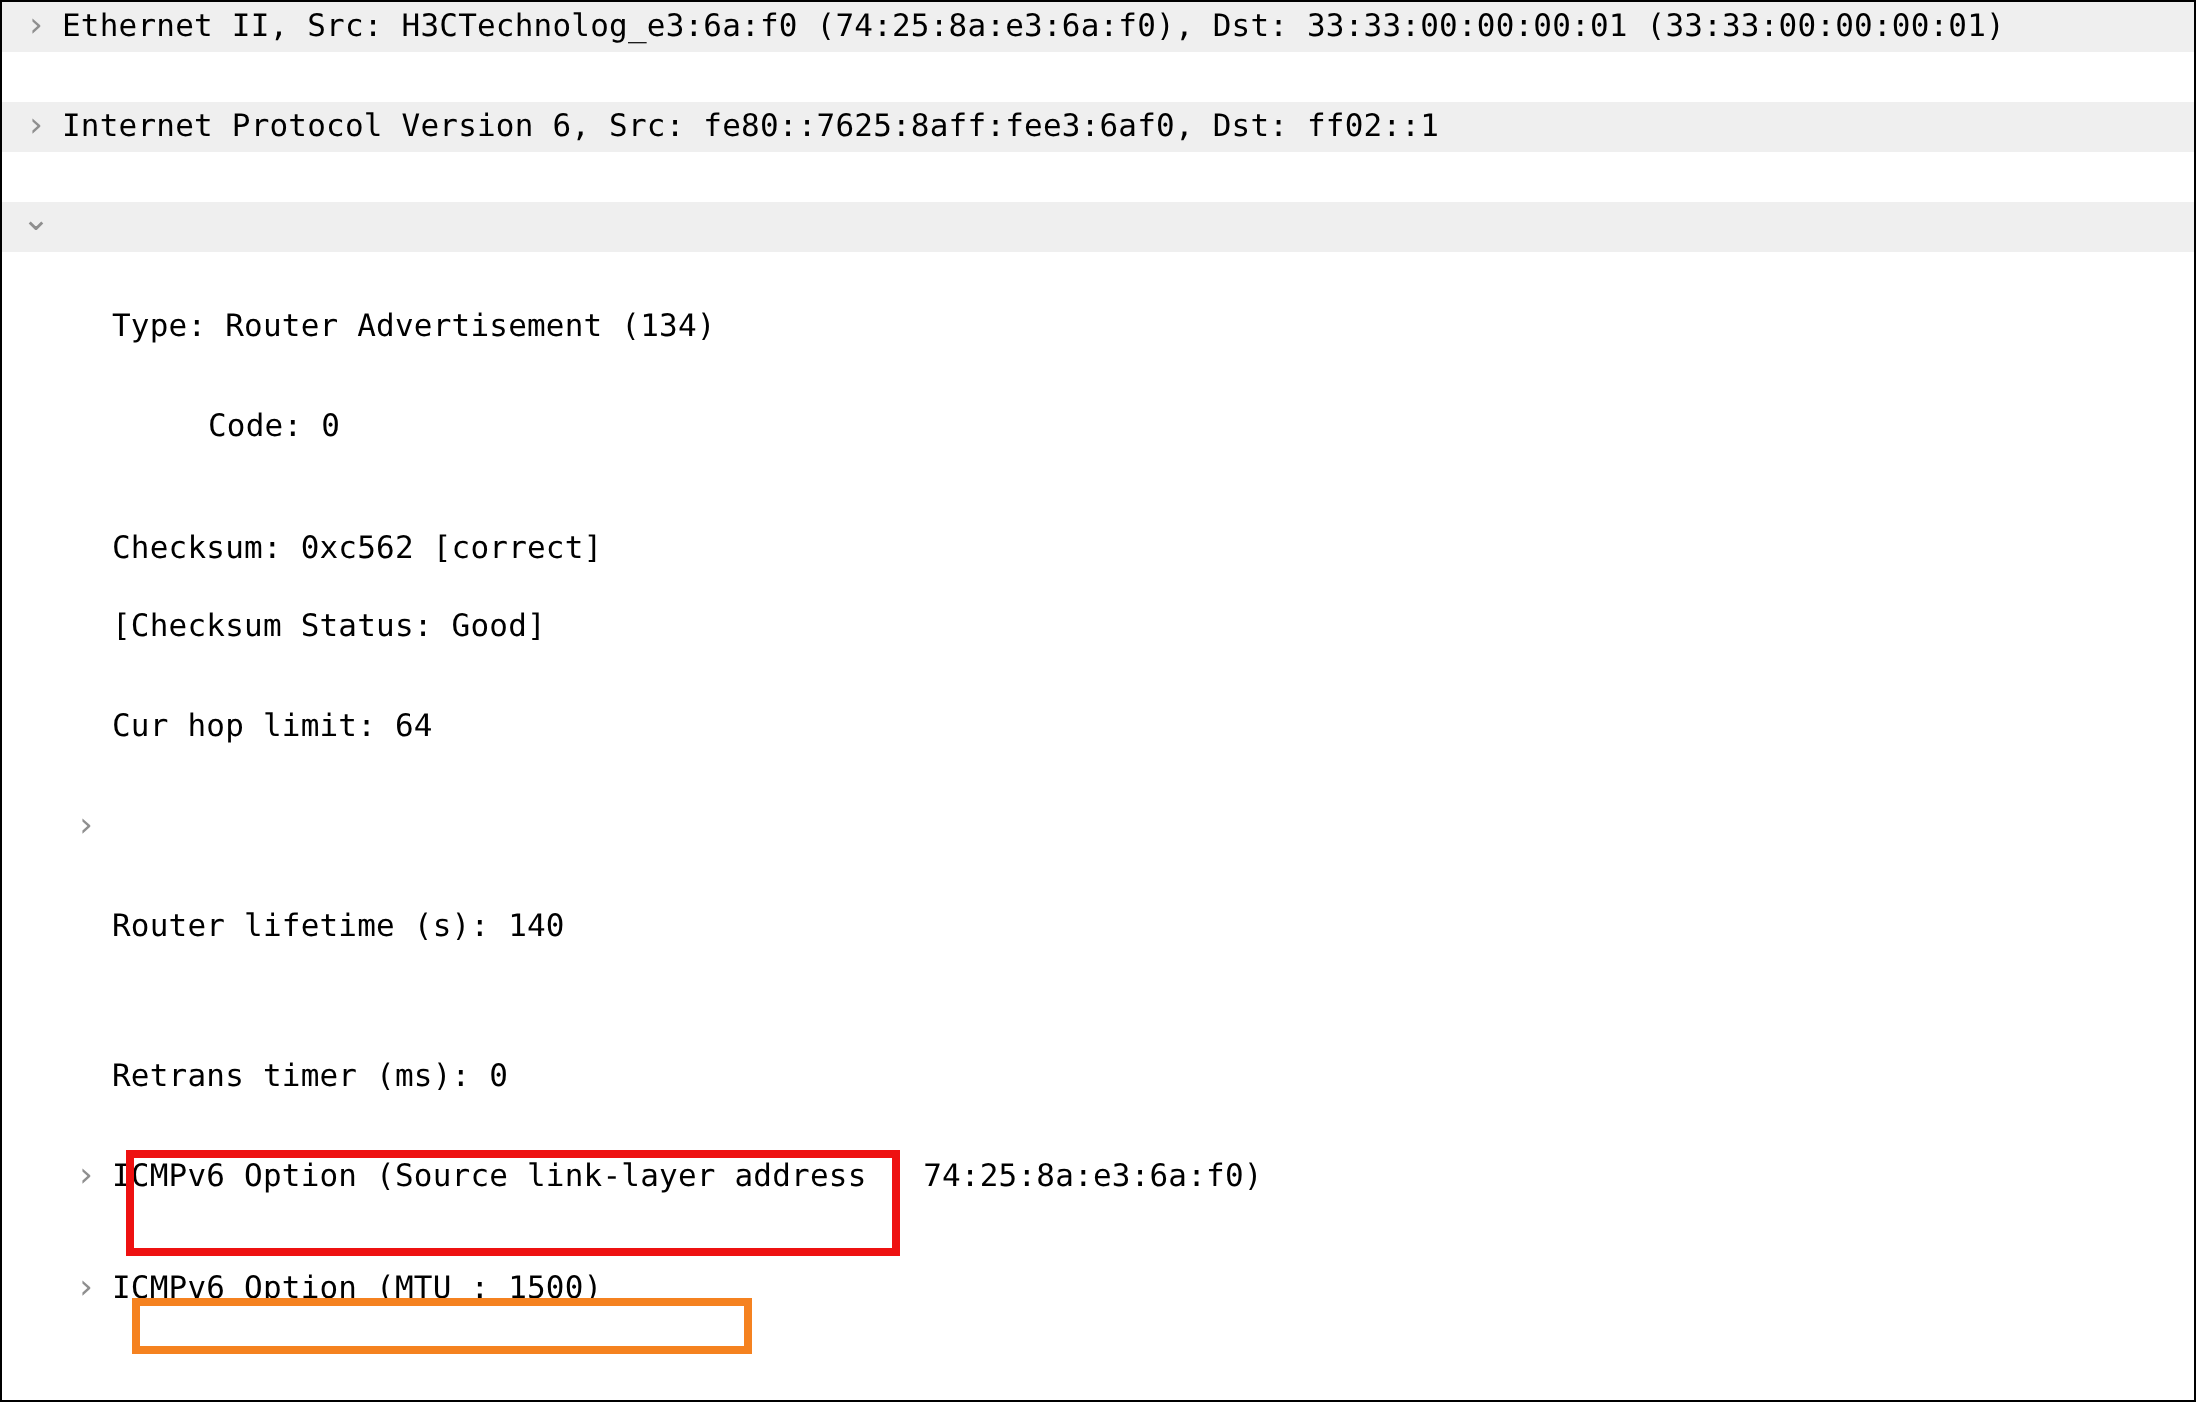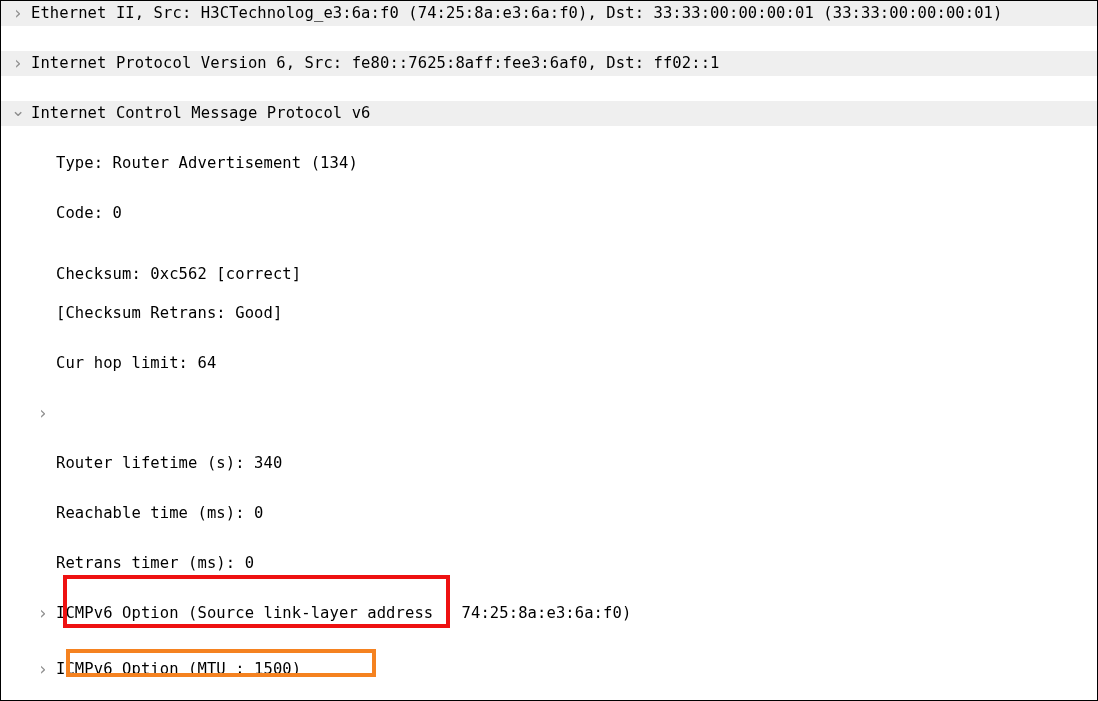--- a/index.html
+++ b/index.html
@@ -73,45 +73,41 @@
       <div class="row shaded" style="top: 0px;">
         <span class="twisty collapsed" style="left: 8px;"></span>
         <span class="label" style="left: 30px;">Ethernet II, Src: H3CTechnolog_e3:6a:f0 (74:25:8a:e3:6a:f0), Dst: 33:33:00:00:00:01 (33:33:00:00:00:01)</span>
       </div>
       <div class="row shaded" style="top: 25px;">
         <span class="twisty collapsed" style="left: 8px;"></span>
         <span class="label" style="left: 30px;">Internet Protocol Version 6, Src: fe80::7625:8aff:fee3:6af0, Dst: ff02::1</span>
       </div>
       <div class="row shaded" style="top: 50px;">
         <span class="twisty expanded" style="left: 8px;"></span>
-        <span class="label" style="left: 30px;">Internet Control Message Protocol v6</span>
       </div>
       <div class="row" style="top: 75px;">
         <span class="label" style="left: 55px;">Type: Router Advertisement (134)</span>
       </div>
-      <div class="row" style="top: 100px;">
+      <div class="row" style="top: 100px; margin-left: 48px;">
         <span class="label" style="left: 55px;">Code: 0</span>
       </div>
       <div class="row" style="top: 136px;">
         <span class="label" style="left: 55px;">Checksum: 0xc562 [correct]</span>
       </div>
       <div class="row" style="top: 150px;">
-        <span class="label" style="left: 55px;">[Checksum Retrans: Good]</span>
+        <span class="label" style="left: 55px;">[Checksum Status: Good]</span>
       </div>
       <div class="row" style="top: 175px;">
         <span class="label" style="left: 55px;">Cur hop limit: 64</span>
       </div>
       <div class="row" style="top: 200px;">
         <span class="twisty collapsed" style="left: 33px;"></span>
       </div>
       <div class="row" style="top: 225px;">
-        <span class="label" style="left: 55px;">Router lifetime (s): 340</span>
-      </div>
-      <div class="row" style="top: 250px;">
-        <span class="label" style="left: 55px;">Reachable time (ms): 0</span>
+        <span class="label" style="left: 55px;">Router lifetime (s): 140</span>
       </div>
       <div class="row" style="top: 275px; text-align: right;">
         <span class="label" style="left: 55px;">Retrans timer (ms): 0</span>
       </div>
       <div class="row" style="top: 300px;">
         <span class="twisty collapsed" style="left: 33px;"></span>
         <span class="label" style="left: 55px;">ICMPv6 Option (Source link-layer address : 74:25:8a:e3:6a:f0)</span>
       </div>
       <div class="row" style="top: 331px;">
         <span class="twisty collapsed" style="left: 33px;"></span>

